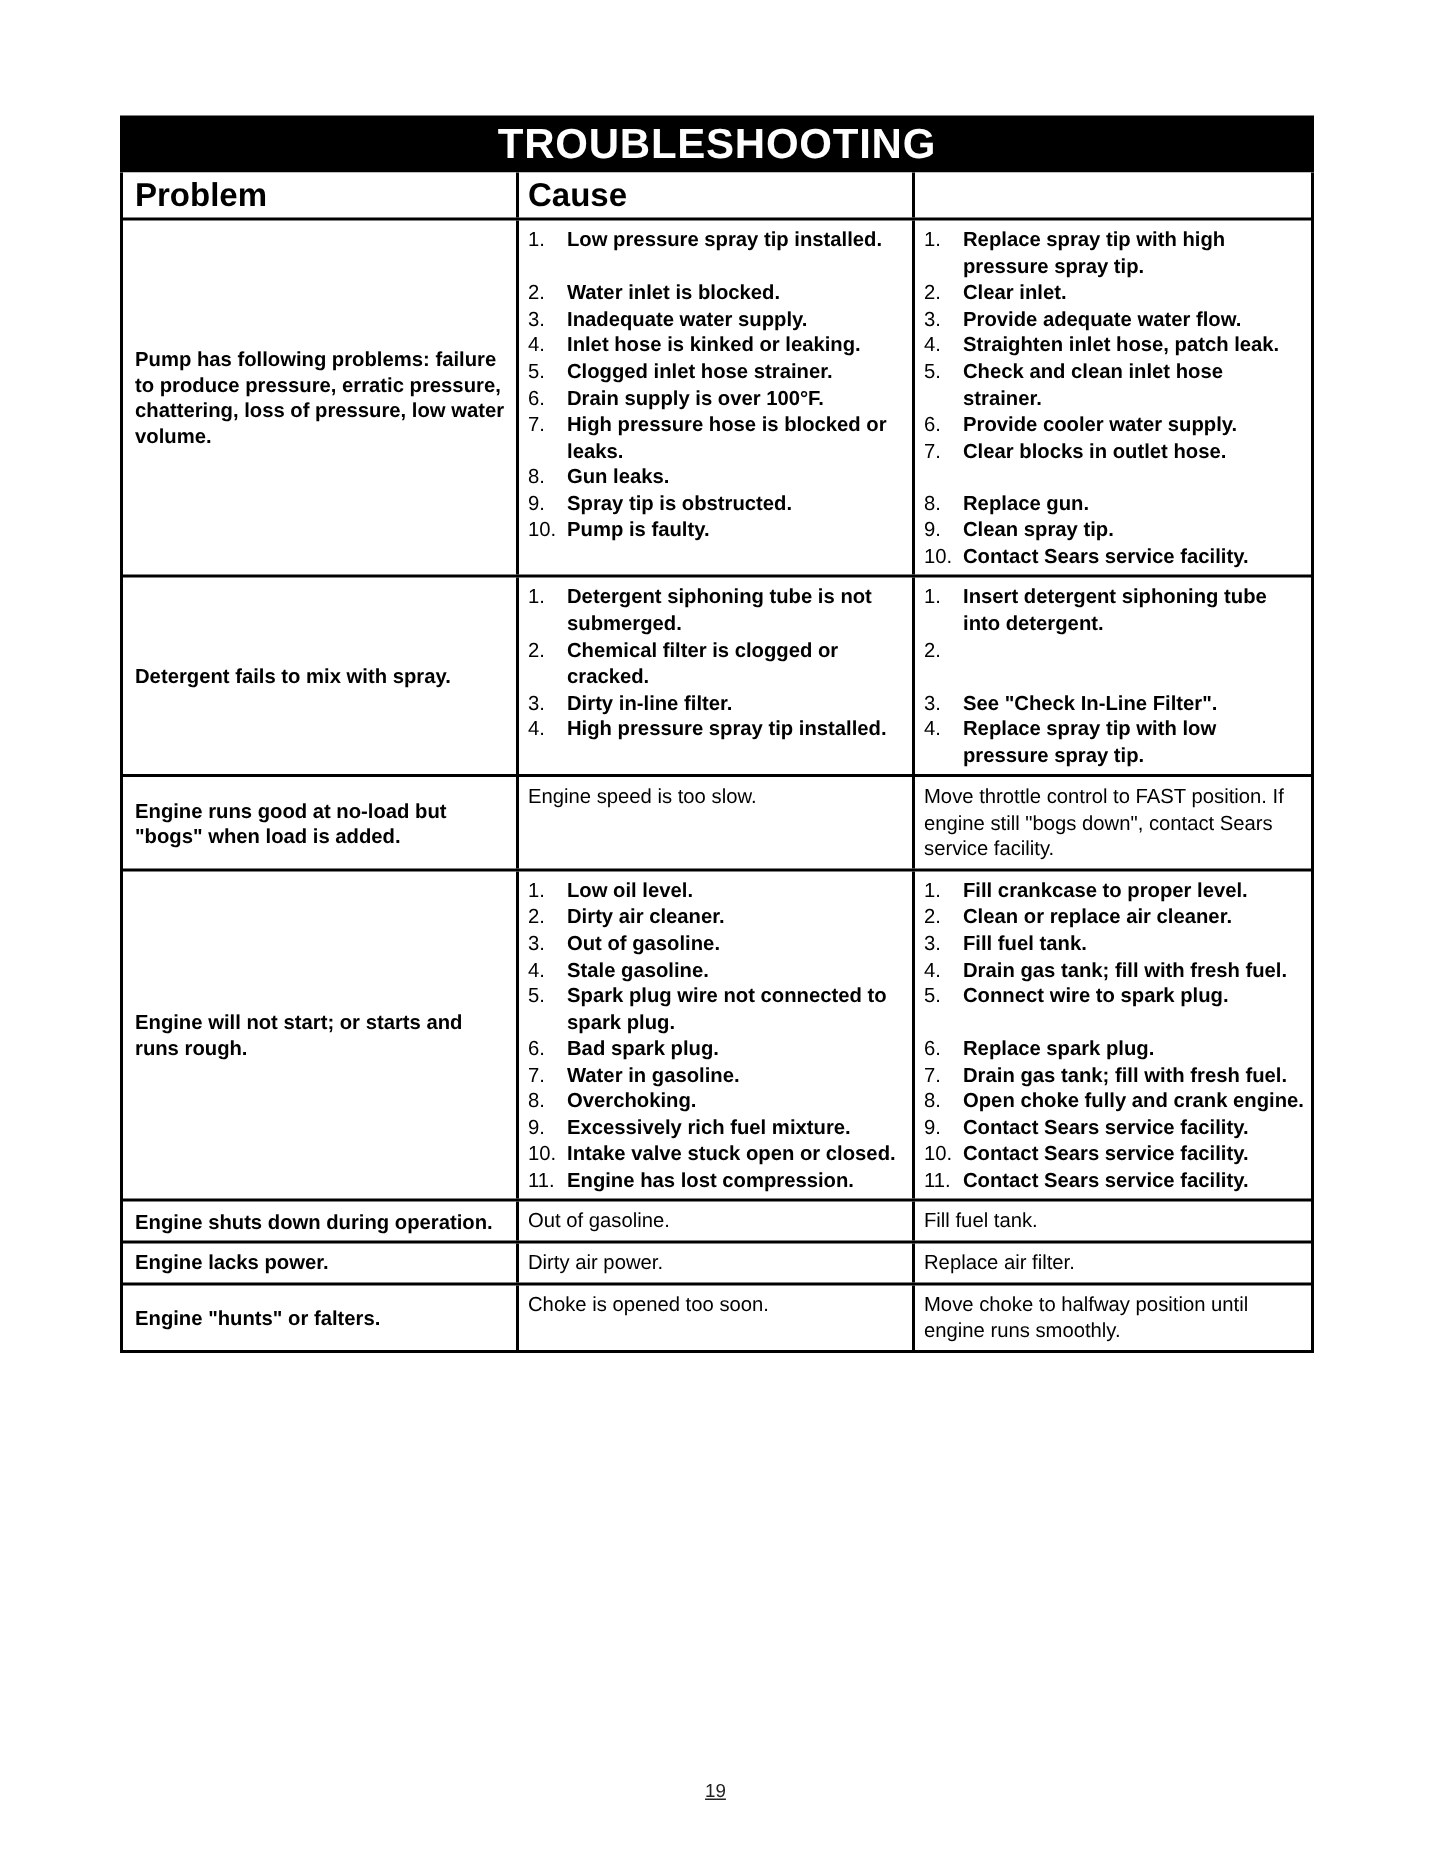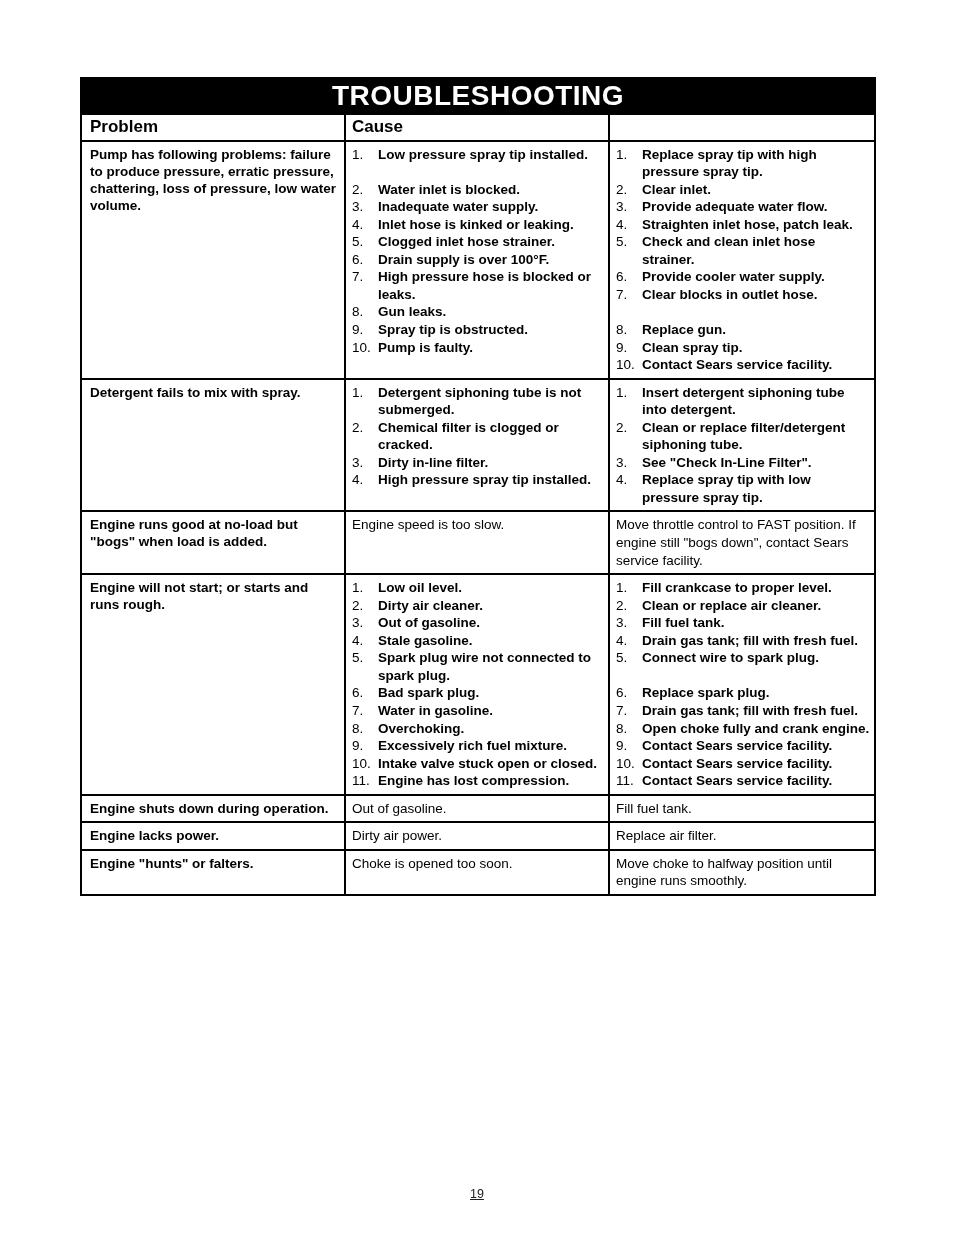--- a/index.html
+++ b/index.html
@@ -72,21 +72,21 @@
   .sec-row.last {
     border-bottom: none;
   }
 
   .c-problem {
     width: 264px;
     box-sizing: border-box;
     border-right: 2px solid #000;
     padding: 4px 6px 4px 8px;
     display: flex;
-    align-items: flex-start;
+    align-items: center;
   }
   .c-cause {
     width: 264px;
     box-sizing: border-box;
     border-right: 2px solid #000;
     padding: 4px 4px 4px 6px;
   }
   .c-correction {
     width: 264px;
     box-sizing: border-box;
@@ -94,21 +94,21 @@
   }
 
   .head-row .c-problem,
   .head-row .c-cause,
   .head-row .c-correction {
     padding-top: 2px;
     padding-bottom: 3px;
     align-items: flex-start;
   }
   .head-label {
-    font-size: 17px;
+    font-size: 22px;
     font-weight: bold;
     line-height: 1.15;
   }
 
   .prob-label {
     font-size: 13.5px;
     font-weight: bold;
     line-height: 1.26;
   }
 
@@ -291,21 +291,20 @@
             </ul>
           </div>
           <div class="c-correction">
             <ul class="nlist">
               <li style="min-height: 35.0938px;">
                 <span class="num">1.</span>
                 <span class="txt">Insert detergent siphoning tube into detergent.</span>
               </li>
               <li style="min-height: 35.0938px;">
                 <span class="num">2.</span>
-                <span class="txt">Clean or replace filter/detergent siphoning tube.</span>
               </li>
               <li style="min-height: 17.5469px;">
                 <span class="num">3.</span>
                 <span class="txt">See "Check In-Line Filter".</span>
               </li>
               <li style="min-height: 35.0938px;">
                 <span class="num">4.</span>
                 <span class="txt">Replace spray tip with low pressure spray tip.</span>
               </li>
             </ul>

